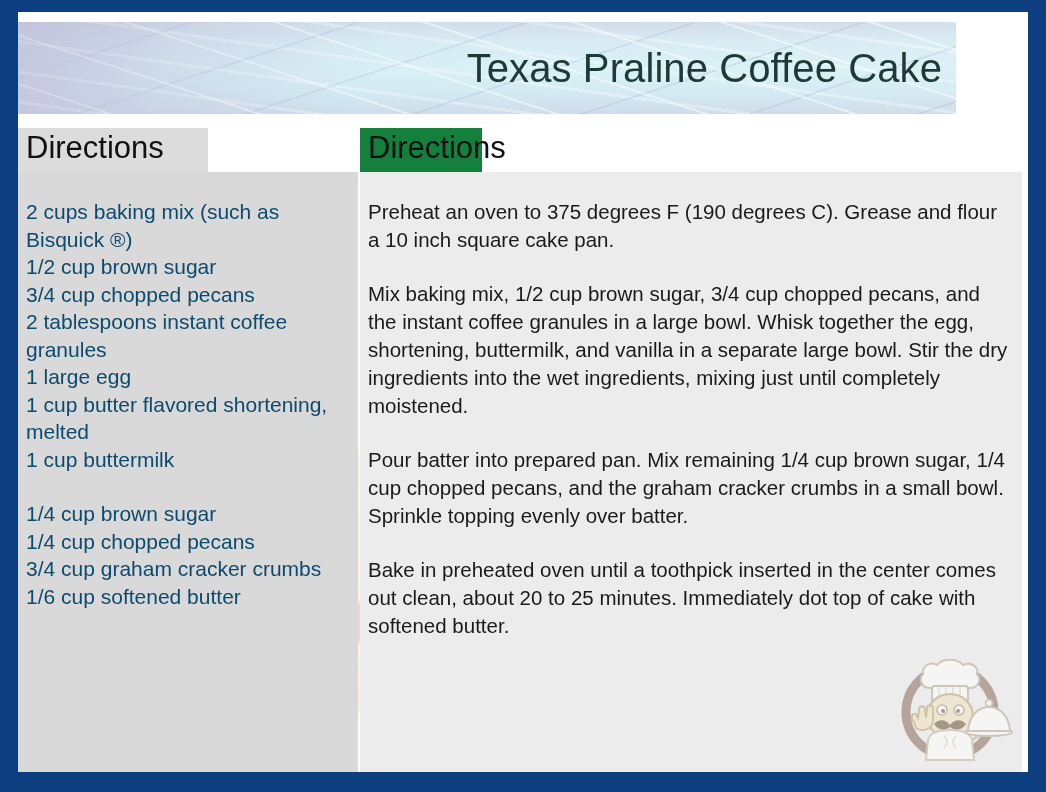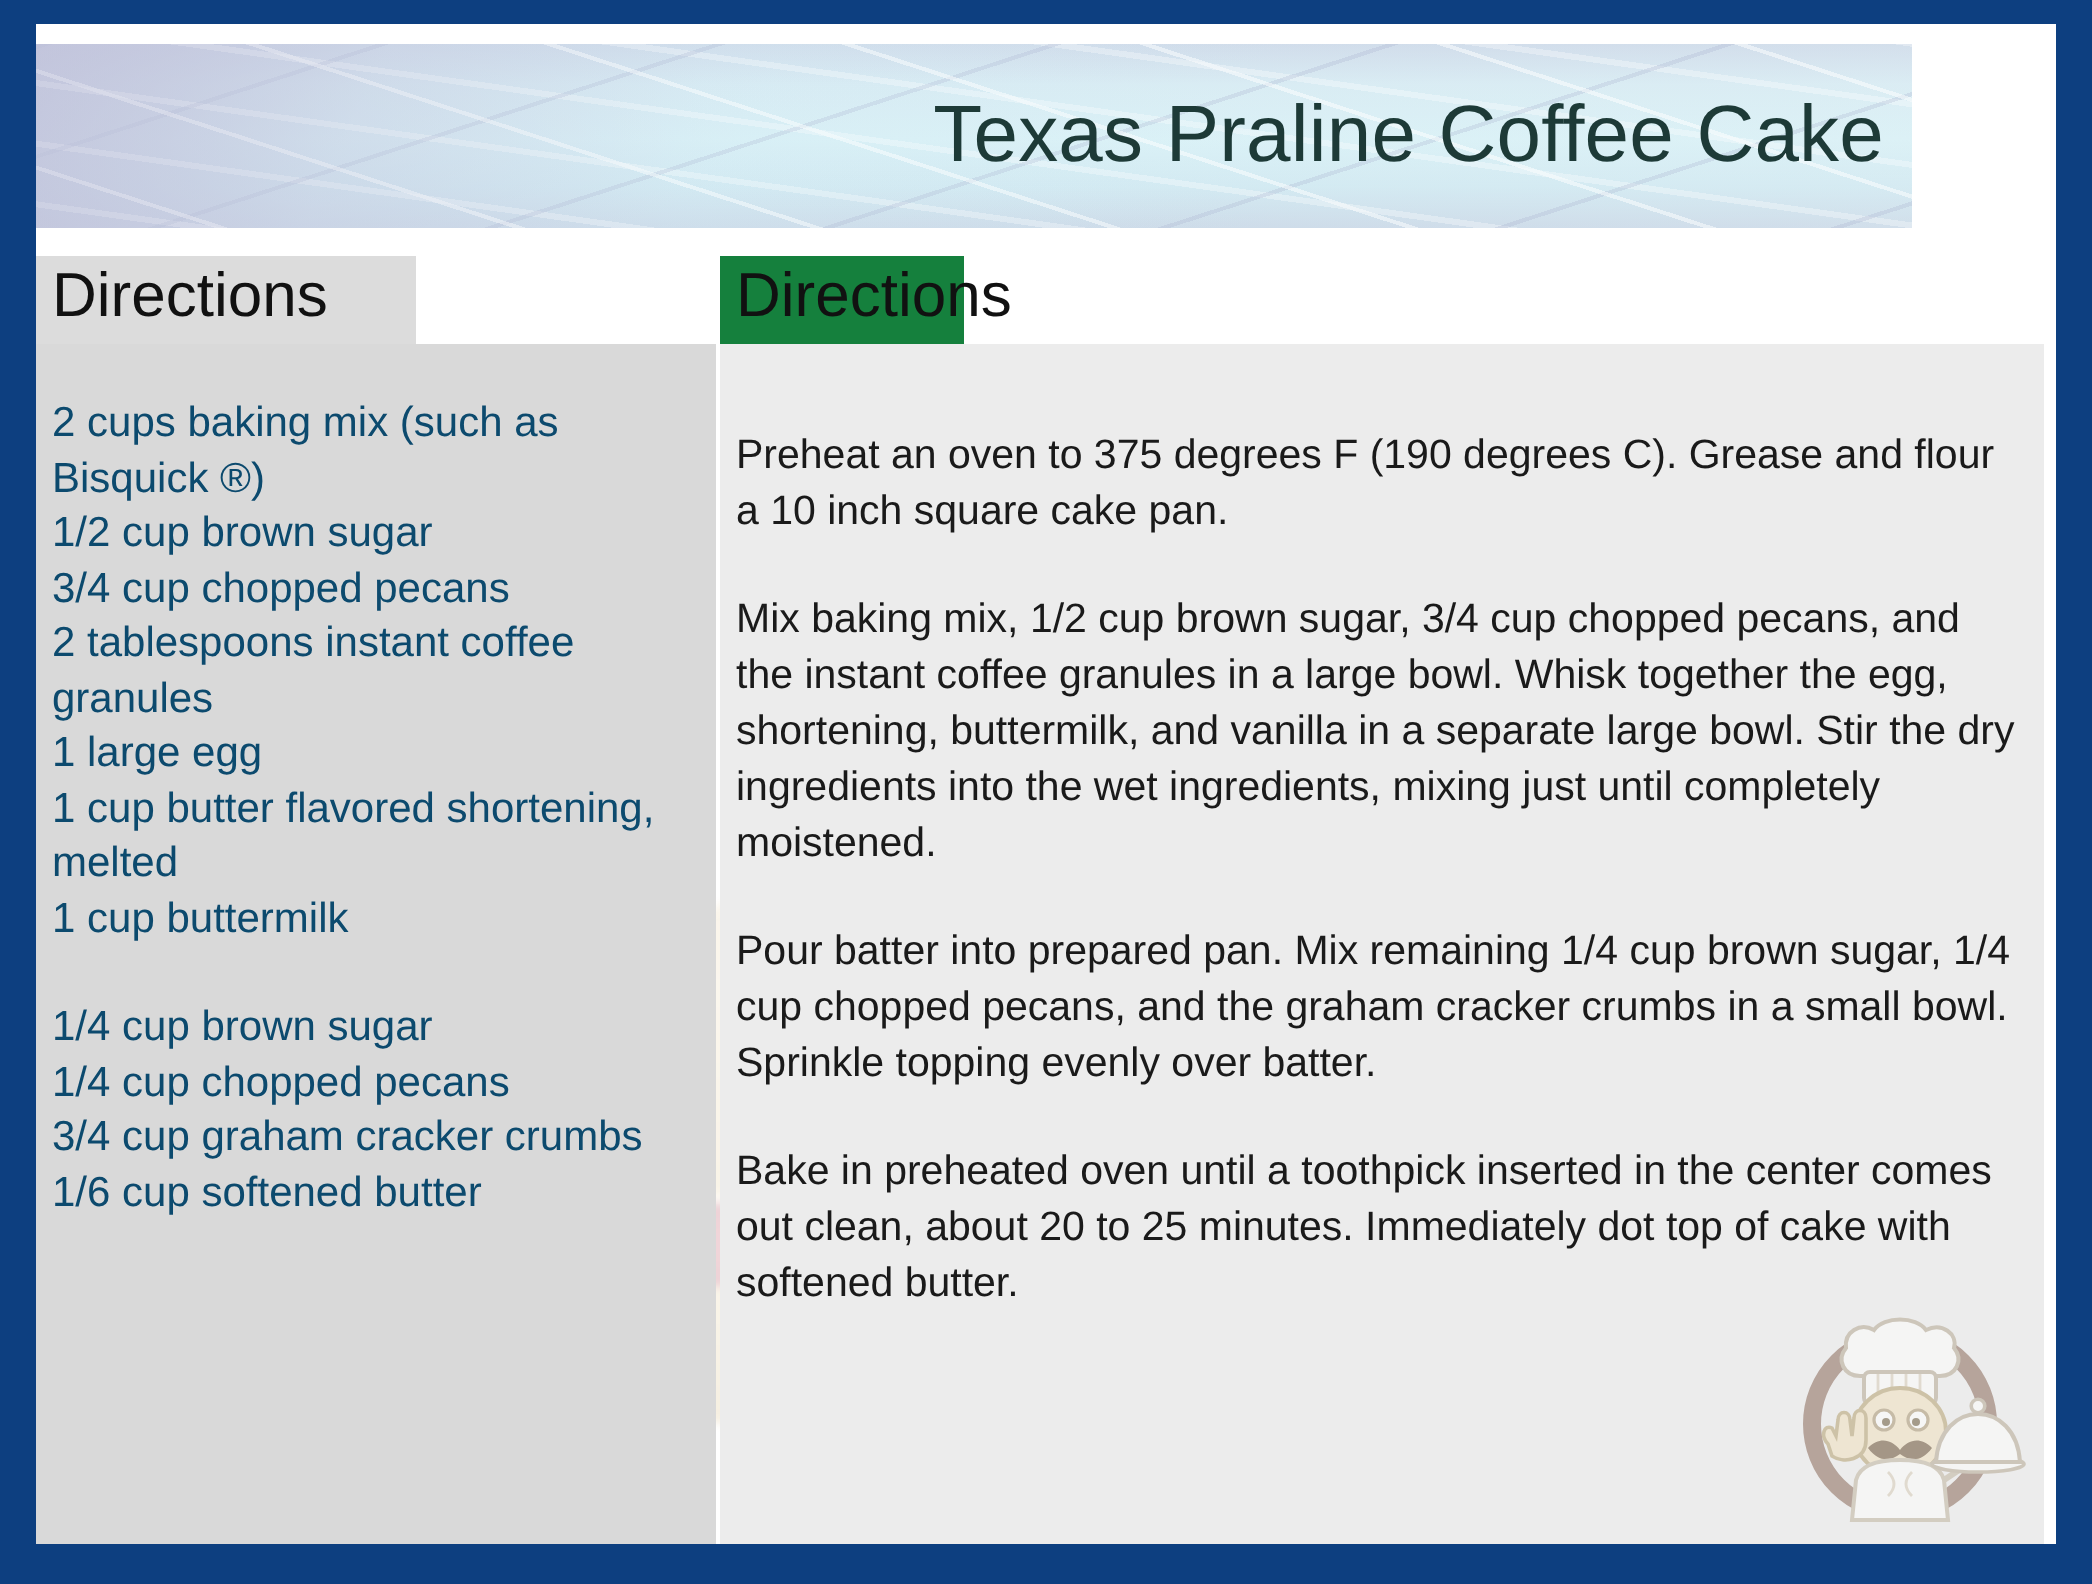--- a/index.html
+++ b/index.html
@@ -87,21 +87,21 @@
     padding:26px 12px 0 8px;
     font-size:21px;line-height:27.5px;color:#0c4a6e;
   }
   #ingredients-list .ing-line{white-space:pre-wrap;}
   #ingredients-list .spacer{height:27px;}
 
   #directions-text{
     padding:26px 14px 0 8px;
     font-size:20.5px;line-height:28px;color:#1a1a1a;
   }
-  #directions-text p{margin:16px 0 26px 0;}
+  #directions-text p{margin:0 0 26px 0;}
 
   
   #chef-logo{
     position:absolute;right:8px;bottom:4px;width:128px;height:128px;
     opacity:.55;pointer-events:none;
   }
 </style>
 </head>
 <body>
 

